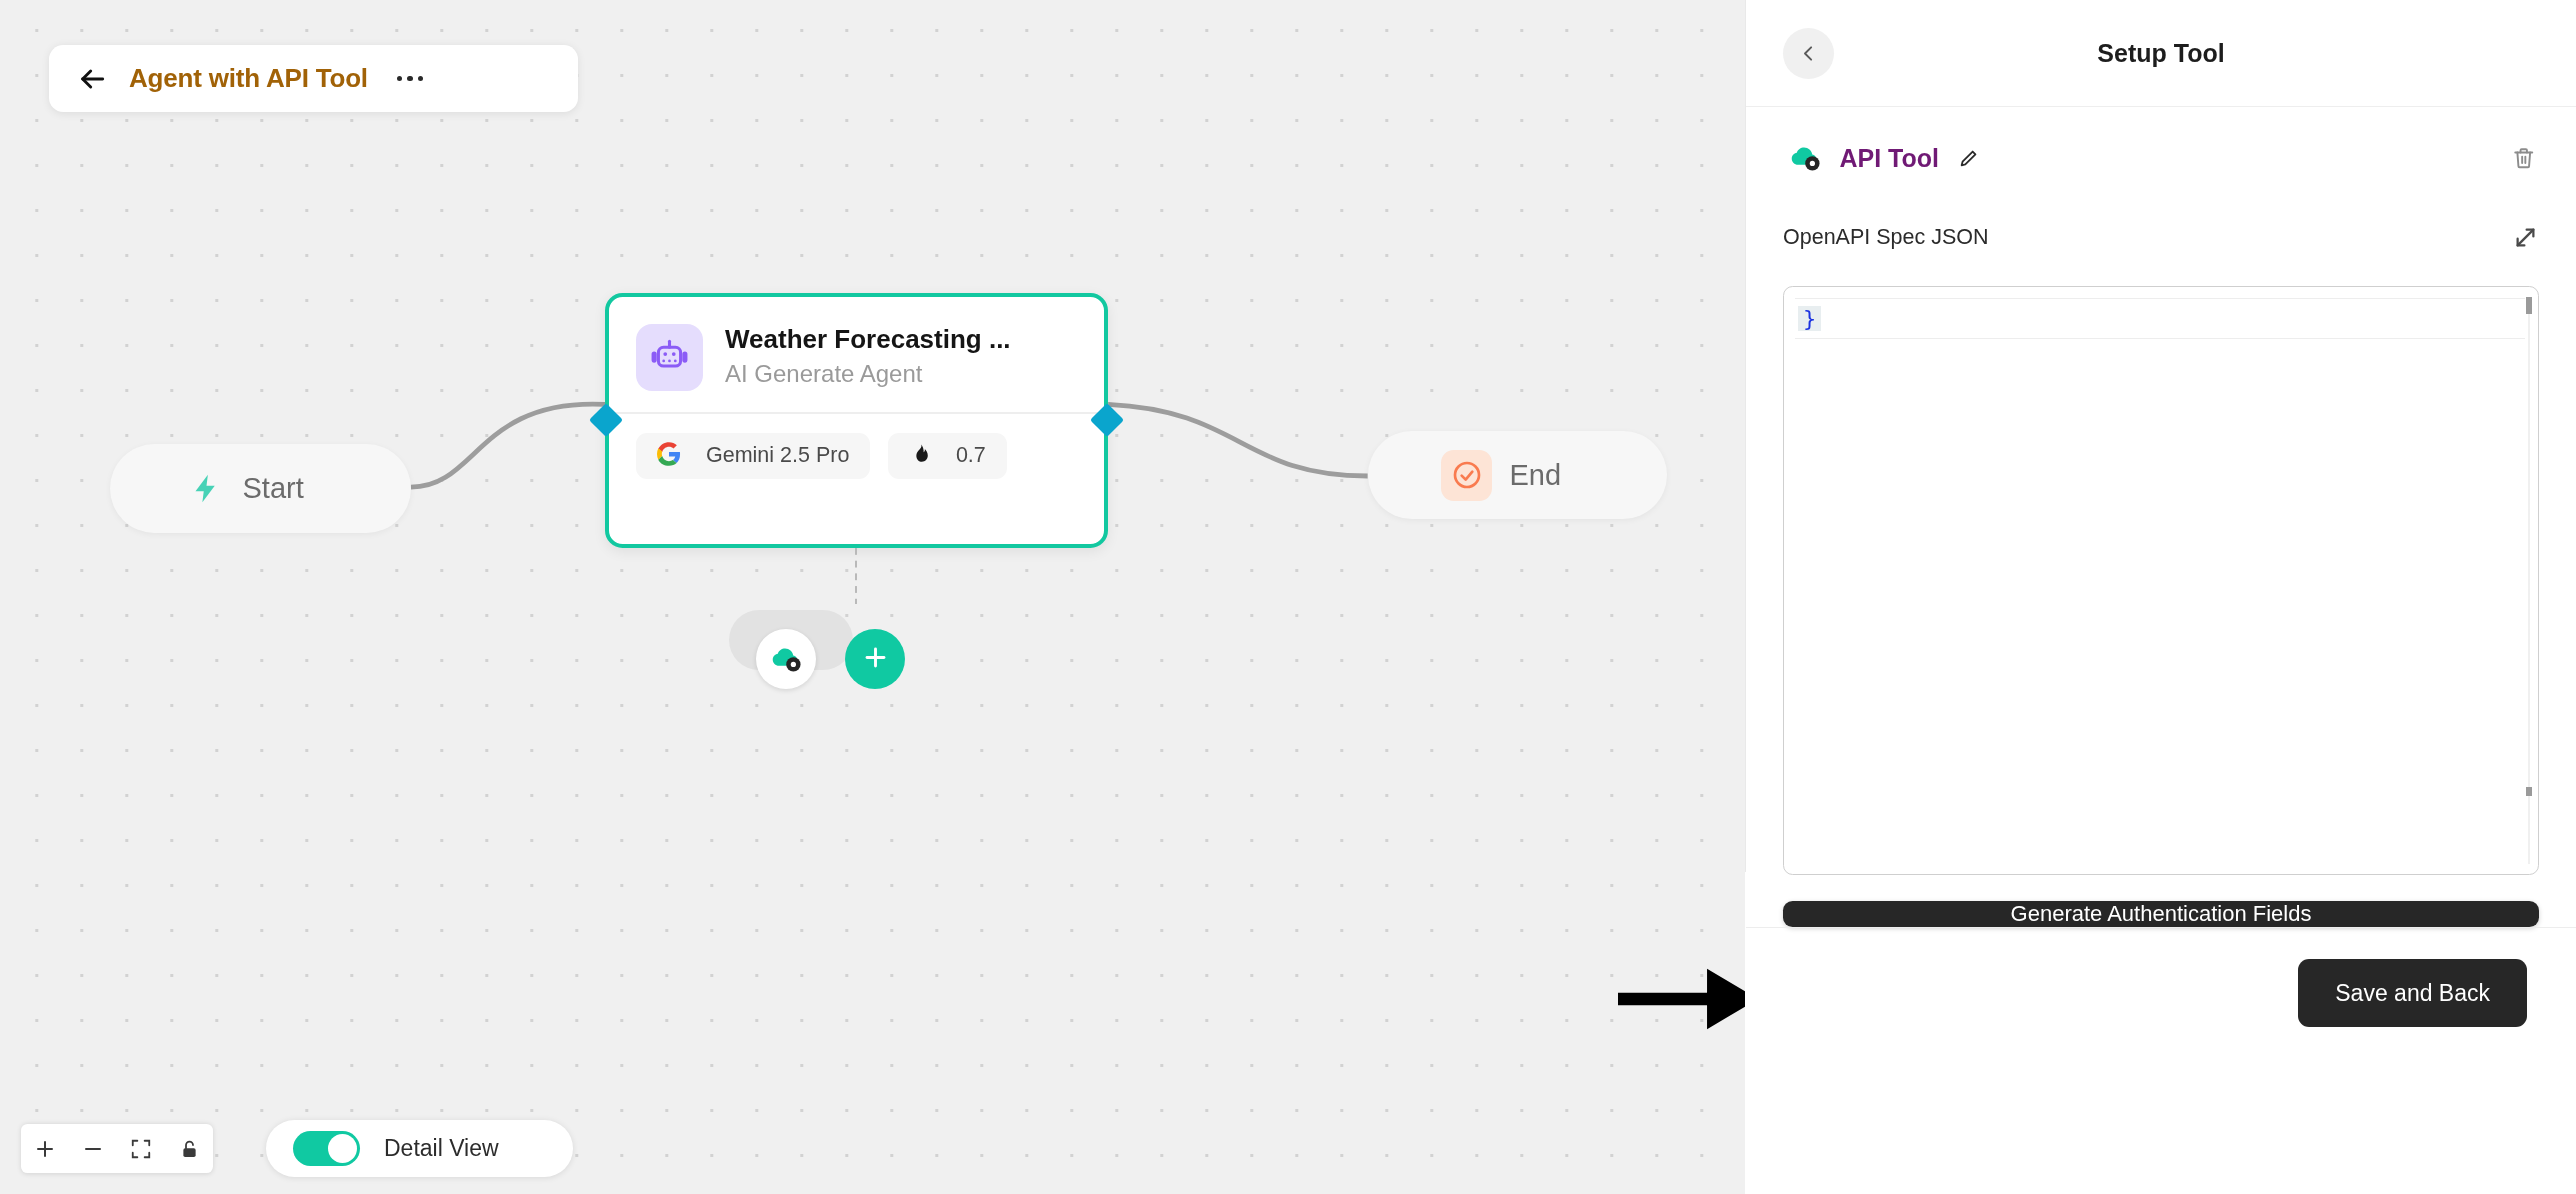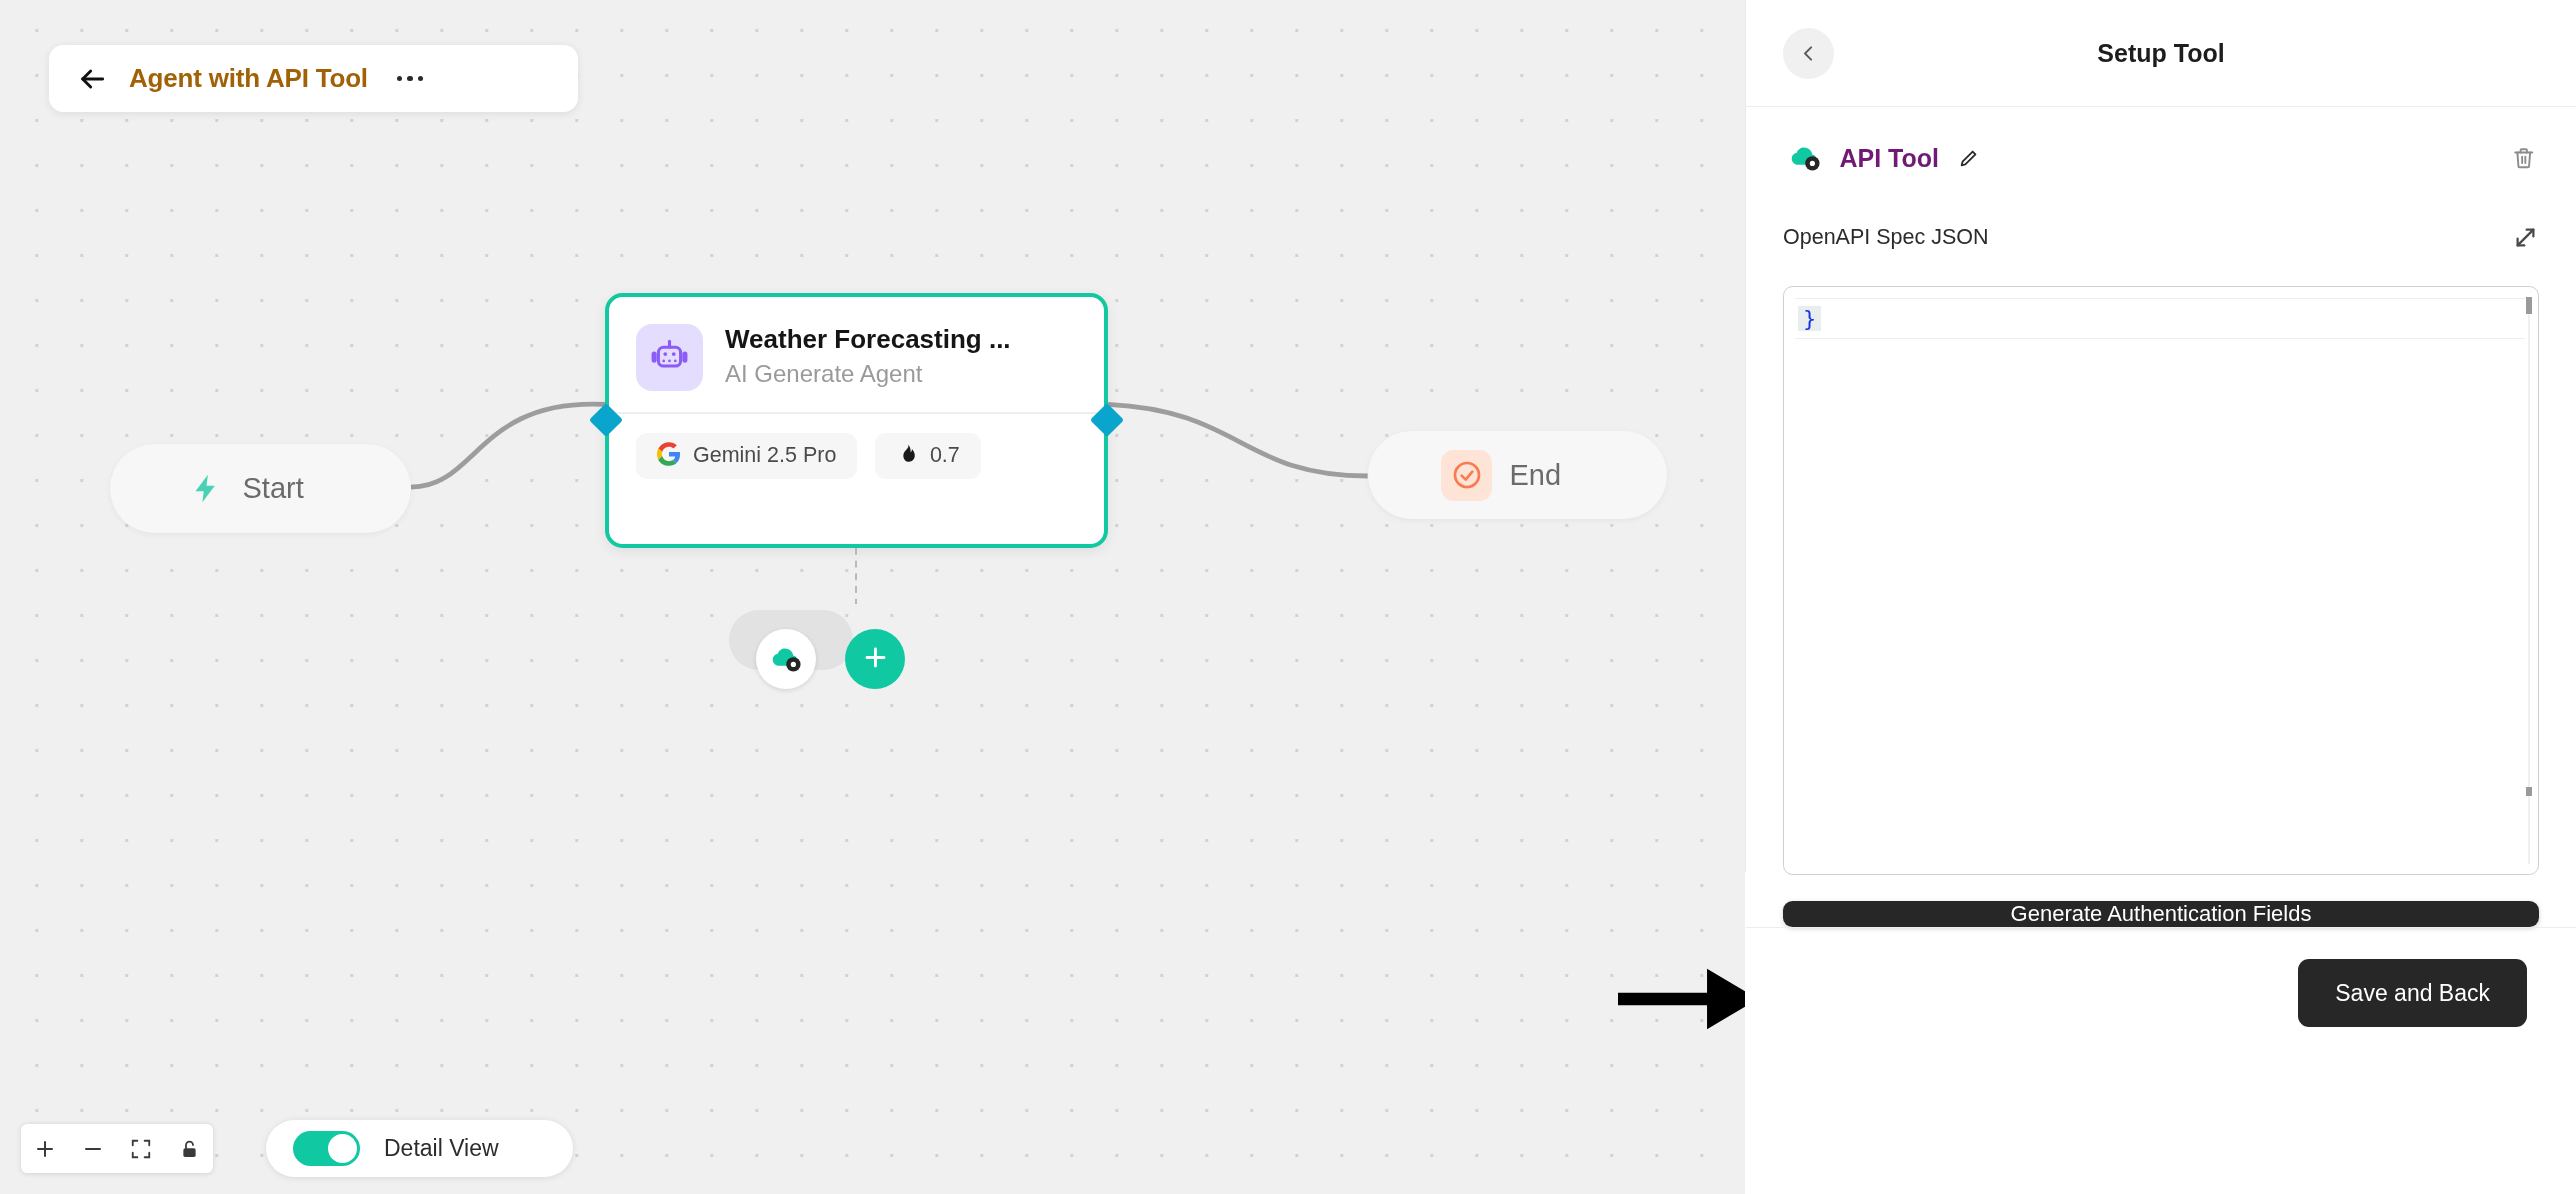--- a/index.html
+++ b/index.html
@@ -64,21 +64,21 @@
   .agent-top { display: flex; align-items: flex-start; gap: 22px; padding: 27px 24px 0 27px; }
   .robot-box {
     width: 67px; height: 67px; border-radius: 16px; background: #e5ddfd;
     display: flex; align-items: center; justify-content: center; flex: 0 0 67px;
   }
   .agent-texts { display: flex; flex-direction: column; gap: 4.8px; min-width: 0; }
   .agent-name { font-size: 26px; font-weight: 700; color: #151515; white-space: nowrap; overflow: hidden; text-overflow: ellipsis; }
   .agent-sub { font-size: 24px; color: #9a9a9a; }
   .agent-divider { height: 1.6px; background: #eeeeee; margin: 21px 0 0 0; }
   .agent-badges { display: flex; gap: 17.5px; padding: 19px 27px 0 27px; }
-  .badge { display: flex; align-items: center; gap: 12px; background: #f6f6f6; border-radius: 11px; padding: 9.6px 21px; justify-content: center; }
+  .badge { display: flex; align-items: center; gap: 25px; background: #f6f6f6; border-radius: 11px; padding: 9.6px 21px; justify-content: center; }
   .badge-text { font-size: 21.5px; color: #4a4a4a; white-space: nowrap; }
 
   
   .handle { position: absolute; width: 24px; height: 24px; background: #0aa5cd; transform: rotate(45deg); border-radius: 2.4px; }
   .handle-left  { left: -15px; top: 111px; }
   .handle-right { right: -15px; top: 111px; }
 
   
   .tool-dash { position: absolute; left: 855px; top: 548px; width: 2.4px; height: 56px;
     background-image: linear-gradient(#b9b9b9 55%, transparent 0); background-size: 2.4px 12.7px; }

